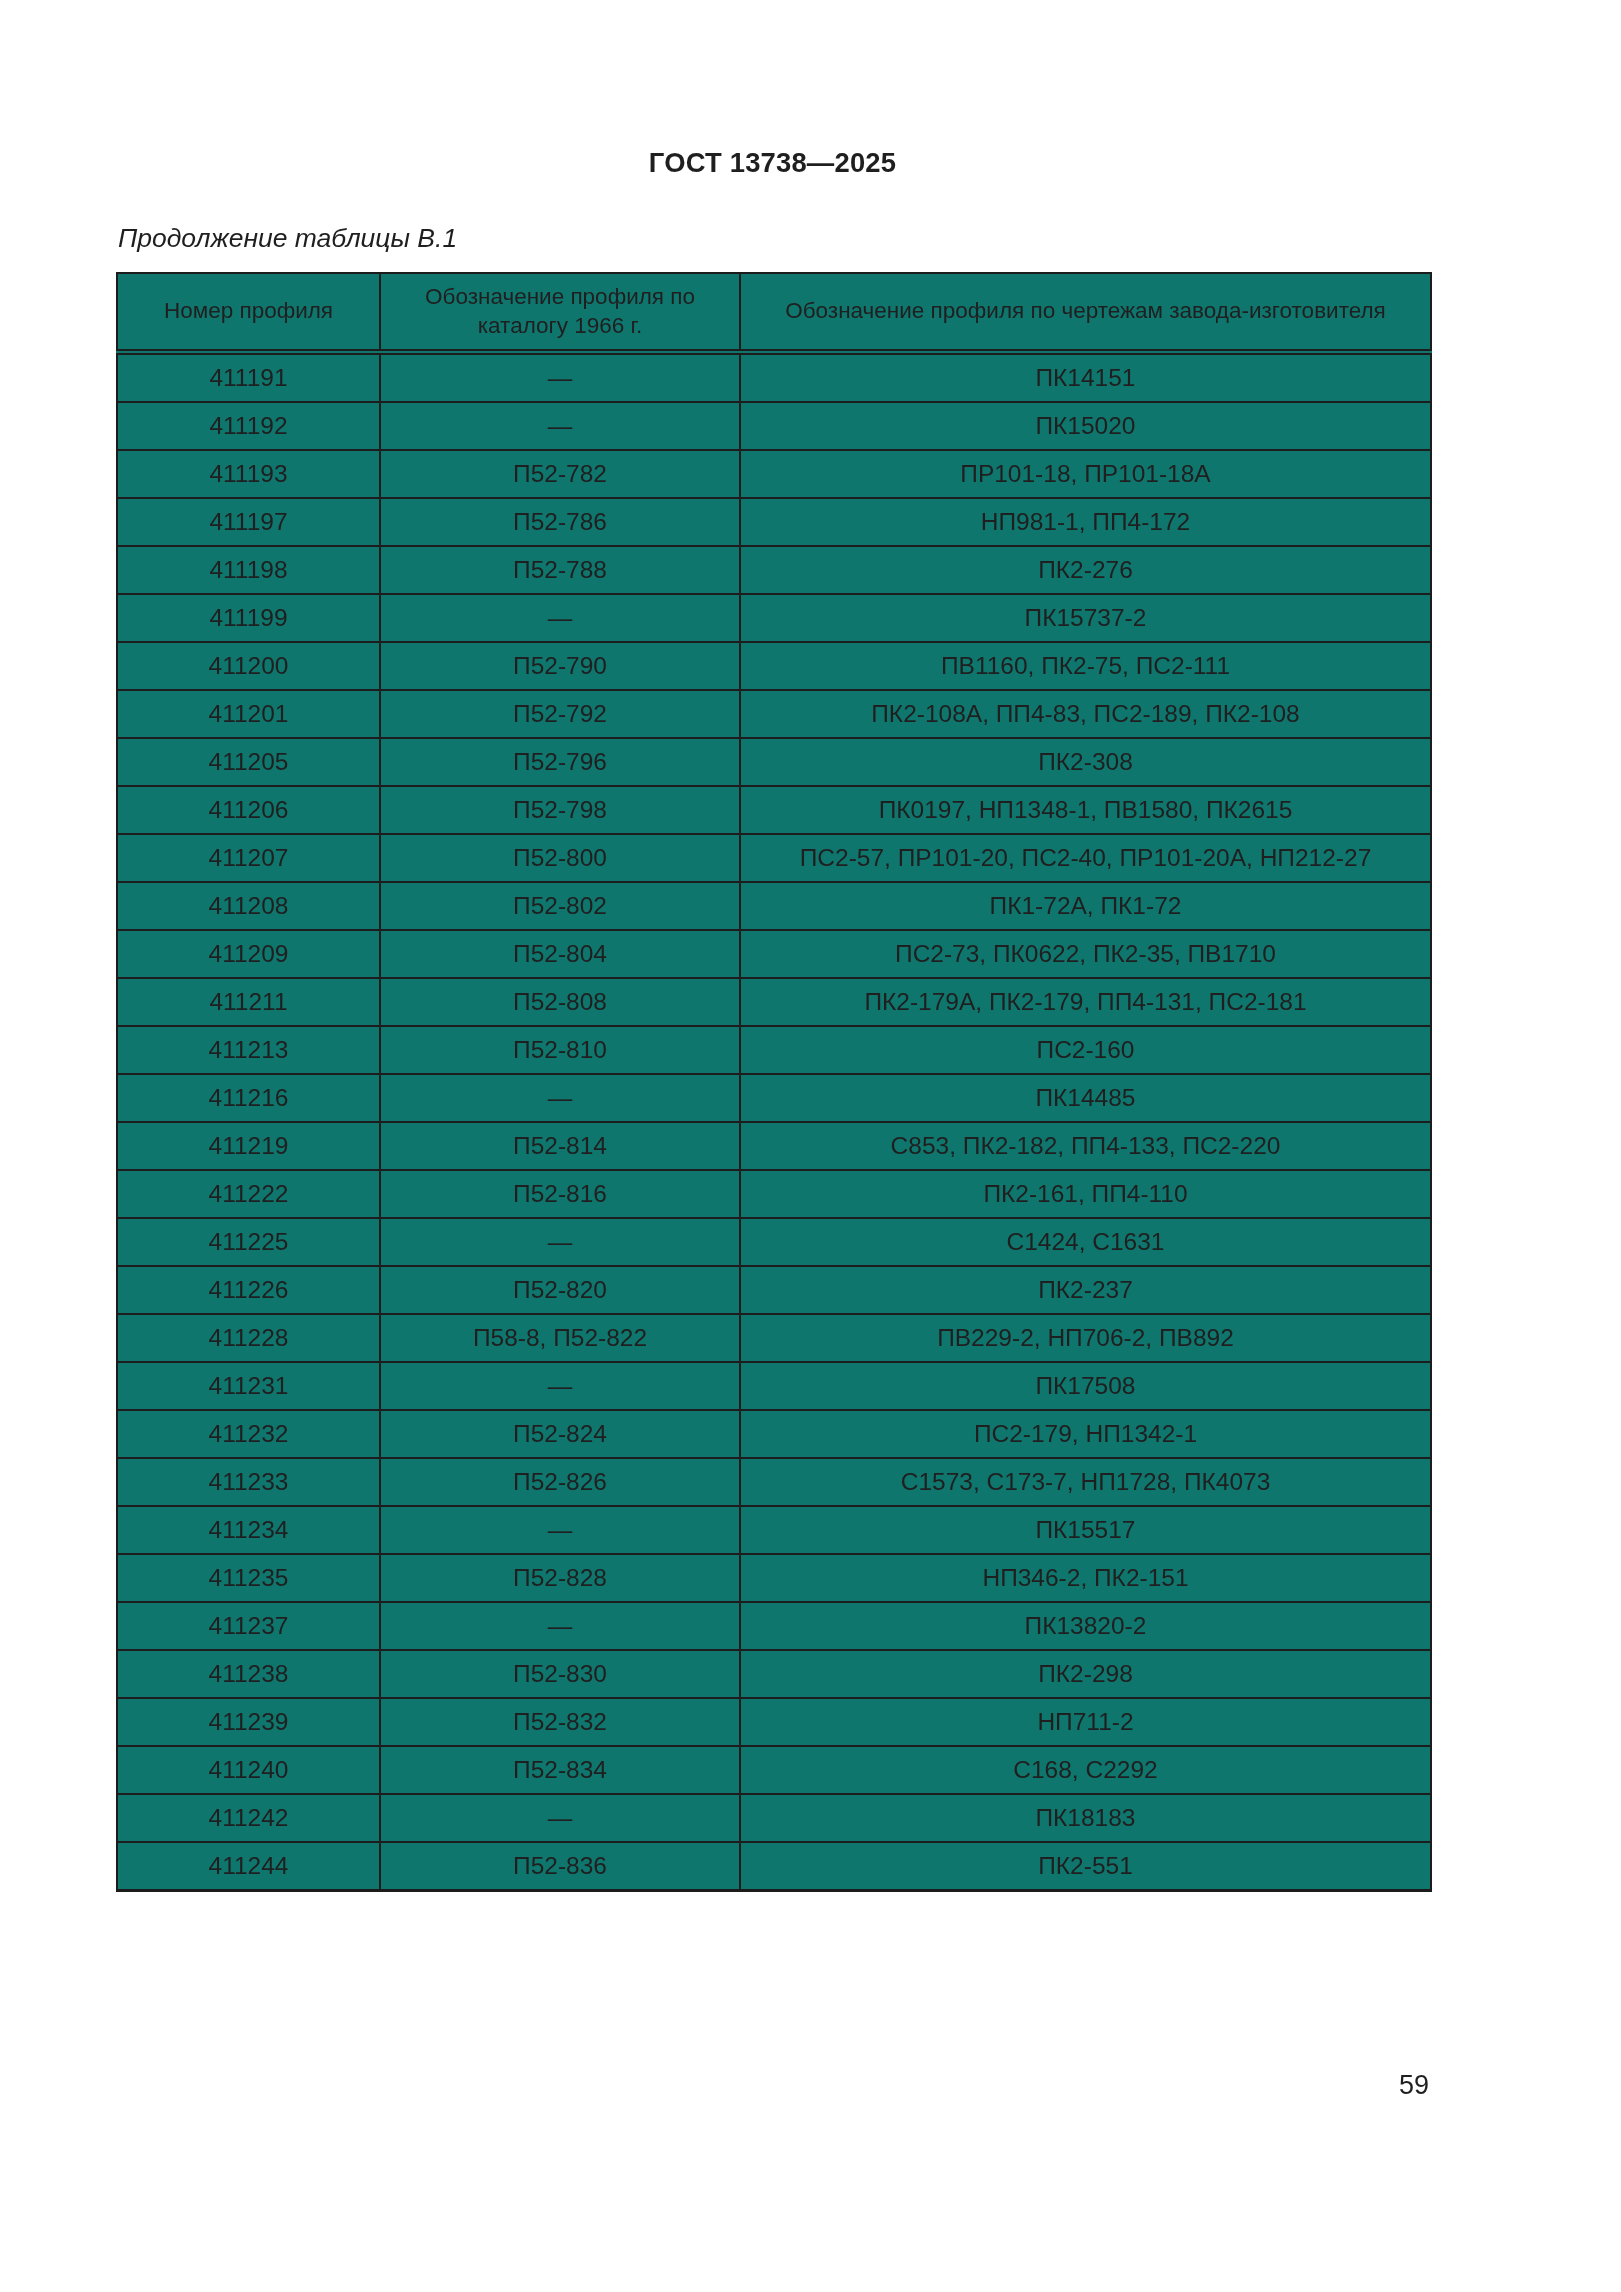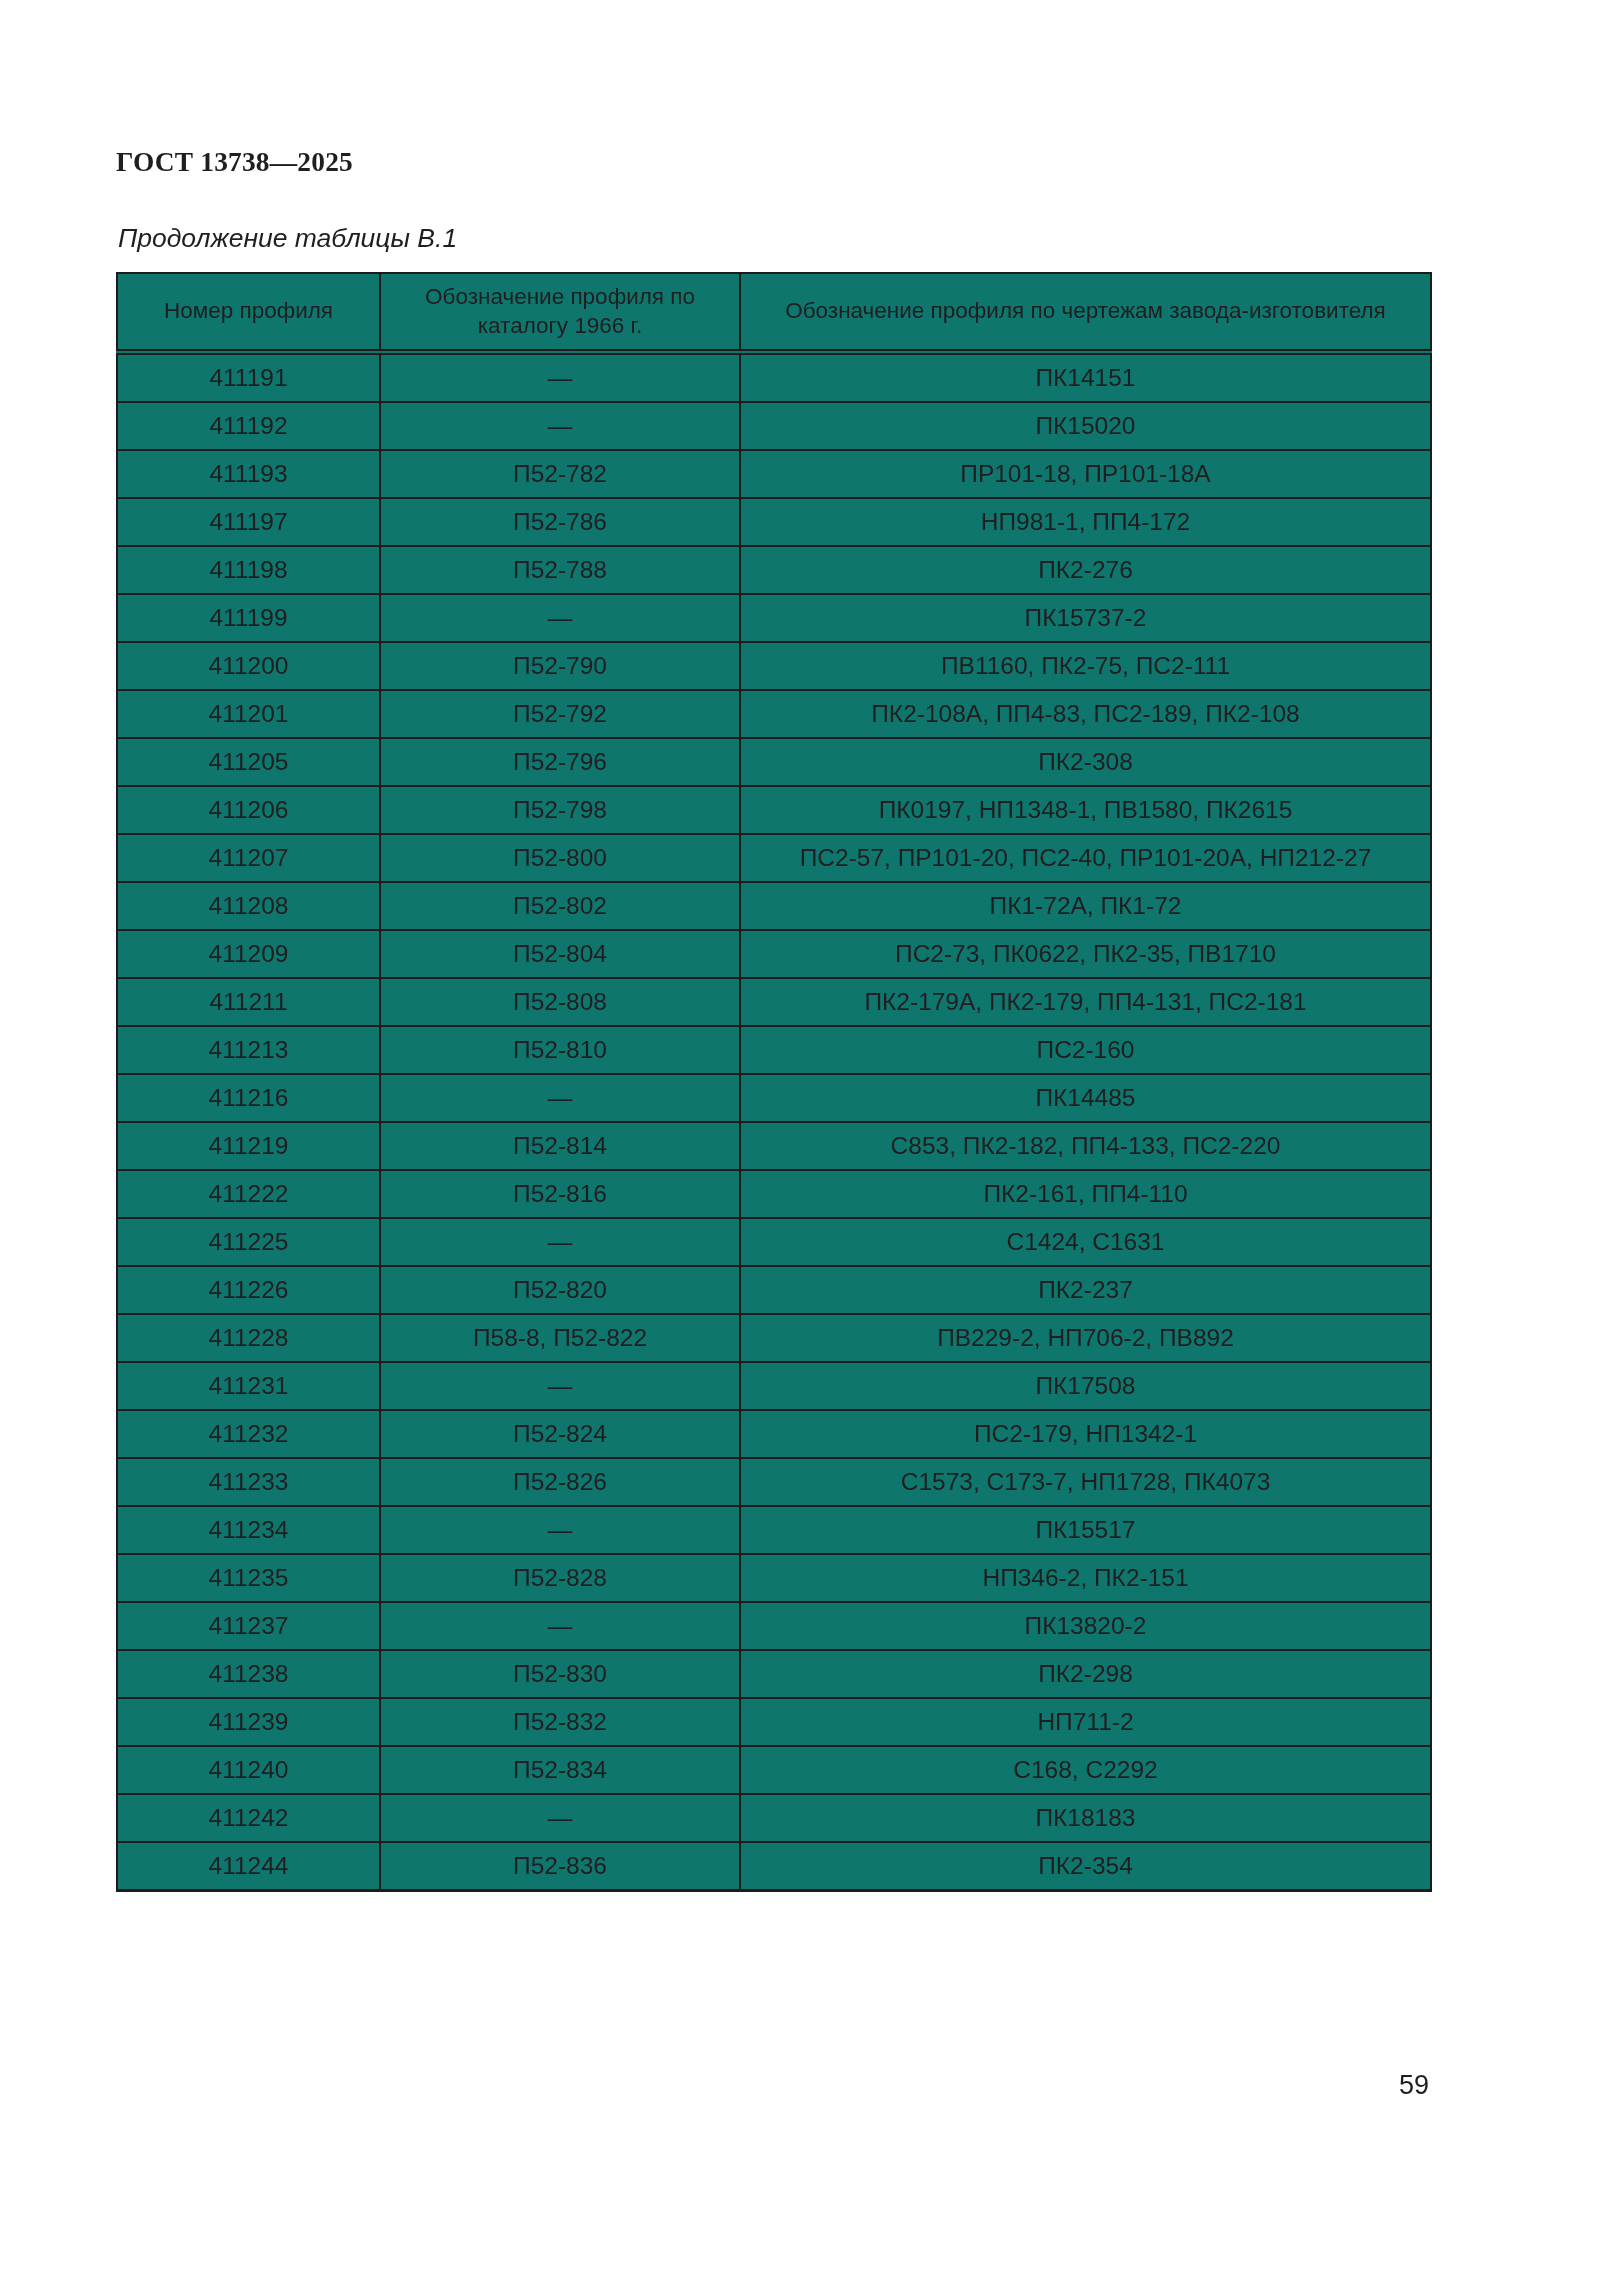--- a/index.html
+++ b/index.html
@@ -15,26 +15,25 @@
     background: #ffffff;
     color: #1f1f1f;
     font-family: "Liberation Sans", sans-serif;
     overflow: hidden;
   }
   .doc-code {
     position: absolute;
     top: 147px;
     left: 116px;
     width: 1313px;
-    text-align: left;
+    text-align: center;
     font-size: 27.4px;
     font-weight: bold;
     letter-spacing: 0.2px;
     white-space: nowrap;
-    font-family: Liberation Serif, serif;
   }
   .table-caption {
     position: absolute;
     top: 223px;
     left: 118px;
     font-size: 26.5px;
     font-style: italic;
     white-space: nowrap;
   }
   table.profile-table {
@@ -294,21 +293,21 @@
 
   <tr>
     <td>411242</td>
     <td>—</td>
     <td>ПК18183</td>
   </tr>
 
   <tr>
     <td>411244</td>
     <td>П52-836</td>
-    <td>ПК2-354</td>
+    <td>ПК2-551</td>
   </tr>
 </tbody>
   </table>
 
   <div class="page-number">59</div>
 
 </div>
 
 
 </body></html>

